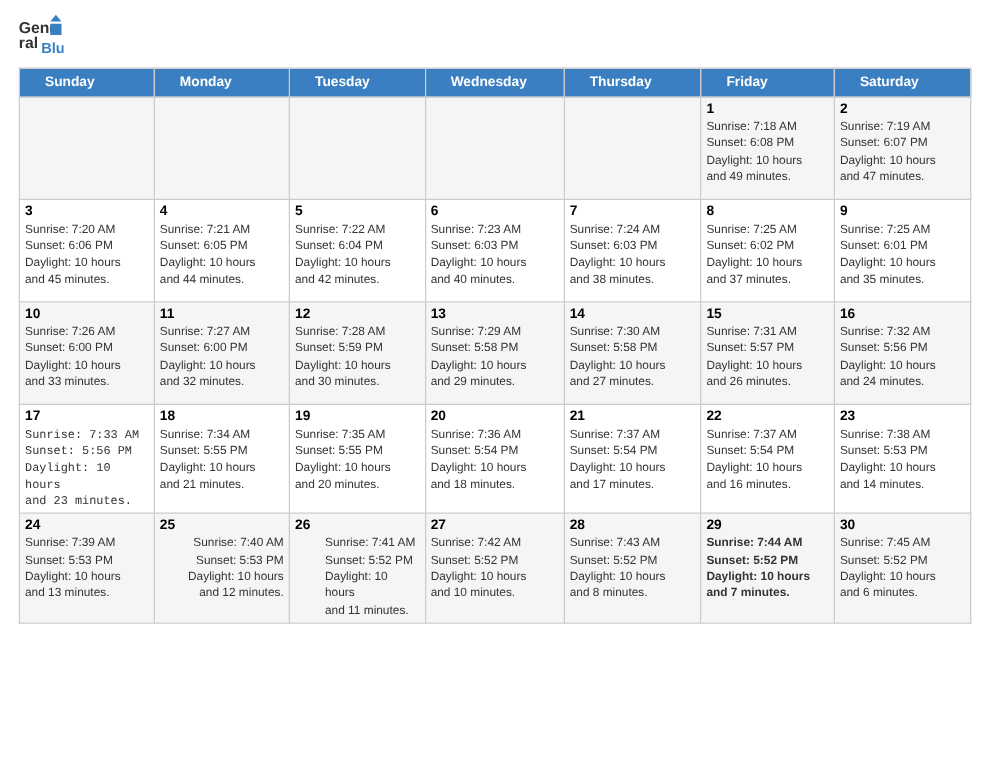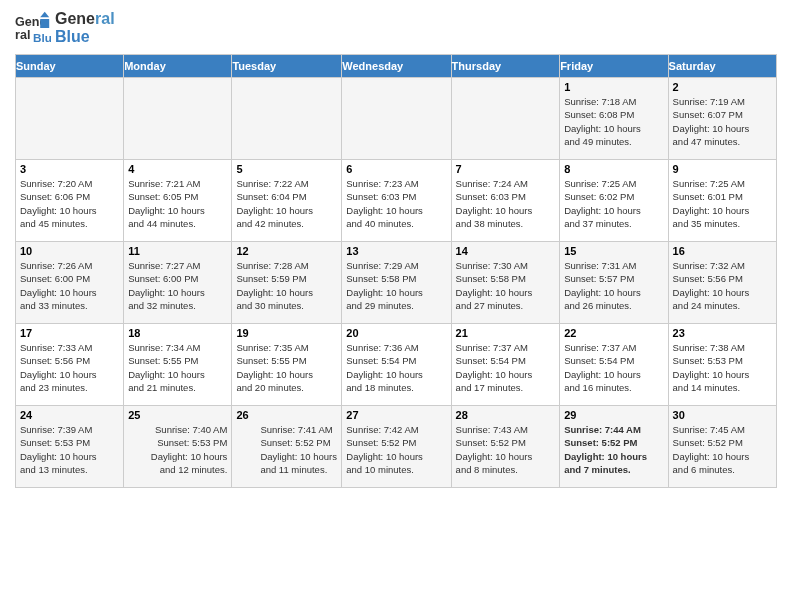--- a/index.html
+++ b/index.html
@@ -42,21 +42,21 @@
       color: #555;
     }
     table {
       width: 100%;
       border-collapse: collapse;
       font-size: 9.5px;
     }
     thead tr th {
       background-color: #3a7fc1;
       color: #fff;
-      padding: 5px 0;
+      padding: 5px 20px;
       text-align: left;
       font-size: 11px;
       border: 1px solid #ccc;
     }
     tbody tr td {
       border: 1px solid #ccc;
       vertical-align: top;
       padding: 3px 4px;
       height: 82px;
       width: 113px;
@@ -88,26 +88,20 @@
 <div class="page">
   <div class="header">
     <div class="logo">
       <svg class="logo-icon" viewBox="0 0 40 40">
         <text x="0" y="18" font-size="14" font-weight="bold" fill="#333">Gene</text>
         <text x="0" y="32" font-size="14" font-weight="bold" fill="#333">ral</text>
         <polygon points="28,8 38,8 33,2" fill="#3a7fc1"></polygon>
         <polygon points="28,10 38,10 38,20 28,20" fill="#3a7fc1"></polygon>
         <text x="20" y="36" font-size="13" font-weight="bold" fill="#3a7fc1">Blue</text>
       </svg>
-      <div>
-        <div style="font-size:16px;font-weight:bold;color:#333;line-height:1.1;">
-          <span style="color:#333;">Gene</span><span style="color:#4a90c4;">ral</span>
-        </div>
-        <div style="font-size:16px;font-weight:bold;color:#3a7fc1;line-height:1.1;">Blue</div>
-      </div>
     </div>
     <div class="title-block">
       <div class="month-title"></div>
       <div class="subtitle"></div>
     </div>
   </div>
 
   <table>
     <thead>
       <tr>
@@ -240,21 +234,21 @@
             <span class="day-num">16</span>
             <div class="day-info" style="white-space: pre-line;">Sunrise: 7:32 AM
 Sunset: 5:56 PM
 Daylight: 10 hours
 and 24 minutes.</div>
           </td>
         </tr>
         <tr>
           <td>
             <span class="day-num">17</span>
-            <div class="day-info" style="white-space: pre-line;">Sunrise: 7:33 AM
+            <div class="day-info" style="white-space: pre-line; font-family: Liberation Mono, monospace;">Sunrise: 7:33 AM
 Sunset: 5:56 PM
 Daylight: 10 hours
 and 23 minutes.</div>
           </td>
           <td>
             <span class="day-num">18</span>
             <div class="day-info" style="white-space: pre-line;">Sunrise: 7:34 AM
 Sunset: 5:55 PM
 Daylight: 10 hours
 and 21 minutes.</div>

